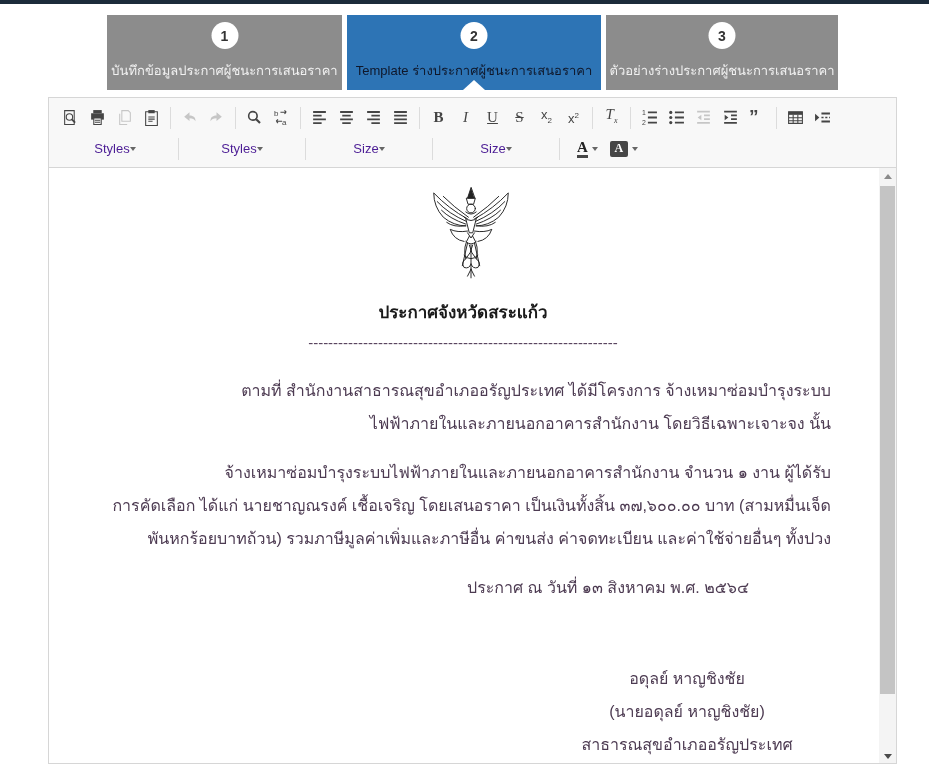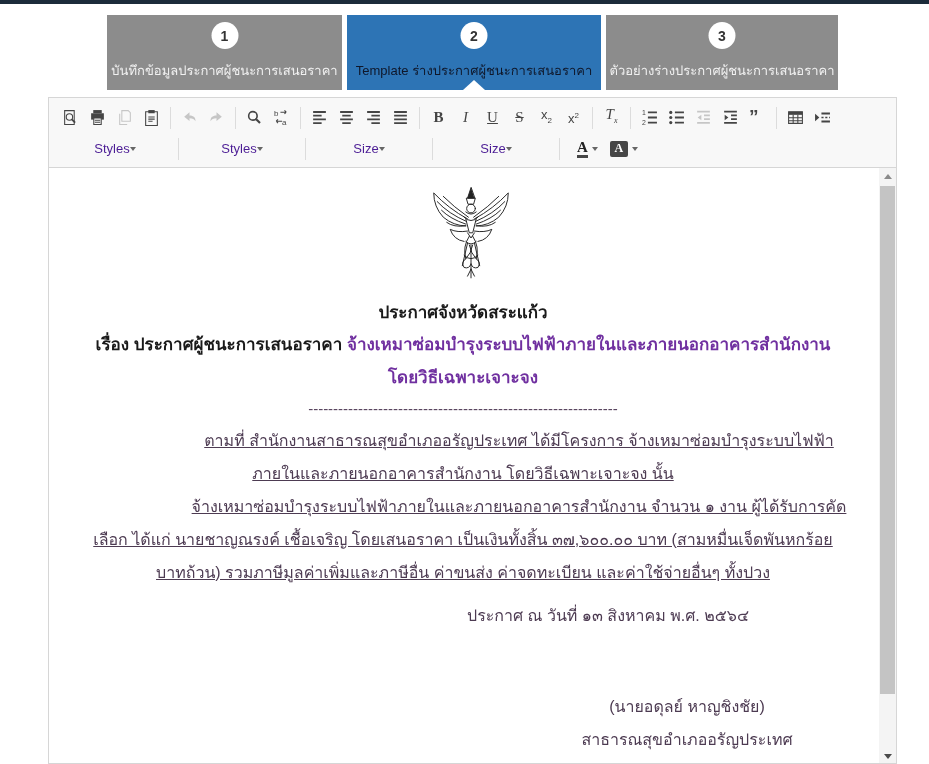--- a/index.html
+++ b/index.html
@@ -48,21 +48,21 @@
 
   
   .content{position:absolute;left:0;top:70px;right:0;bottom:0;background:#fff;overflow:hidden;}
   .doc{position:absolute;left:0;top:0;right:17px;bottom:0;padding:8px 32px 0 30px;
        color:#4d3b52;font-size:16px;overflow:hidden;}
   .garuda{display:block;margin:6px auto 4px;width:104px;height:112px;transform:translateX(8px);}
   .doc-title{text-align:center;font-weight:bold;color:#1a1a1a;font-size:17px;line-height:30px;}
   .doc-subject{text-align:center;font-weight:bold;color:#1a1a1a;font-size:17px;line-height:33px;}
   .hl{color:#7030a0;}
   .dashes{text-align:center;font-size:15px;line-height:30px;white-space:nowrap;overflow:hidden;color:#5a4660;}
-  .para{margin:0;line-height:33px;text-indent:112px;text-align:center;text-decoration:underline;}
+  .para{margin:16px;line-height:33px;text-indent:112px;text-align:right;}
   .date-line{margin-top:10px;padding-left:388px;line-height:33px;}
   .sig{margin-left:448px;margin-top:58px;width:320px;text-align:center;line-height:33px;}
 
   
   .scrollbar{position:absolute;right:0;top:0;width:17px;bottom:0;background:#f4f4f4;}
   .sb-up{position:absolute;top:0;left:0;width:17px;height:17px;display:flex;align-items:center;justify-content:center;cursor:pointer;}
   .sb-up .tri{width:0;height:0;border-left:4px solid transparent;border-right:4px solid transparent;border-bottom:5px solid #8a8a8a;}
   .sb-thumb{position:absolute;top:18px;left:1px;width:15px;height:508px;background:#c4c4c4;cursor:pointer;}
   .sb-down{position:absolute;bottom:0;left:0;width:17px;height:14px;display:flex;align-items:center;justify-content:center;cursor:pointer;}
   .sb-down .tri{width:0;height:0;border-left:4px solid transparent;border-right:4px solid transparent;border-top:5px solid #4a4a4a;}
@@ -342,28 +342,26 @@
             <path d="M54 38 L58 54 h4 L66 38"></path>
             <path d="M56 54 l4 6 4 -6"></path>
             <path d="M54 64 Q60 70 66 64"></path>
             <path d="M56 66 L50 92 M60 68 L60 96 M64 66 L70 92"></path>
             <path d="M52 80 Q60 88 68 80"></path>
             <path d="M60 96 l-4 8 M60 96 l4 8 M60 96 v10"></path>
           </g>
         </svg>
 
         <div class="doc-title">ประกาศจังหวัดสระแก้ว</div>
-        <div class="doc-subject">
-          <span>เรื่อง ประกาศผู้ชนะการเสนอราคา </span><span class="hl">จ้างเหมาซ่อมบำรุงระบบไฟฟ้าภายในและภายนอกอาคารสำนักงาน โดยวิธีเฉพาะเจาะจง</span>
-        </div>
         <div class="dashes">--------------------------------------------------------------</div>
         <p class="para">ตามที่ สำนักงานสาธารณสุขอำเภออรัญประเทศ ได้มีโครงการ จ้างเหมาซ่อมบำรุงระบบไฟฟ้าภายในและภายนอกอาคารสำนักงาน โดยวิธีเฉพาะเจาะจง  นั้น</p>
         <p class="para">จ้างเหมาซ่อมบำรุงระบบไฟฟ้าภายในและภายนอกอาคารสำนักงาน จำนวน ๑ งาน ผู้ได้รับการคัดเลือก ได้แก่ นายชาญณรงค์ เชื้อเจริญ โดยเสนอราคา เป็นเงินทั้งสิ้น ๓๗,๖๐๐.๐๐ บาท (สามหมื่นเจ็ดพันหกร้อยบาทถ้วน) รวมภาษีมูลค่าเพิ่มและภาษีอื่น ค่าขนส่ง ค่าจดทะเบียน และค่าใช้จ่ายอื่นๆ ทั้งปวง</p>
         <div class="date-line">ประกาศ ณ วันที่  ๑๓ สิงหาคม พ.ศ. ๒๕๖๔</div>
         <div class="sig">
+          <div>อดุลย์ หาญชิงชัย</div>
           <div>(นายอดุลย์ หาญชิงชัย)</div>
           <div>สาธารณสุขอำเภออรัญประเทศ</div>
         </div>
       </div>
 
       <div class="scrollbar">
         <div class="sb-up">
             <span class="tri"></span>
           </div>
         <div class="sb-thumb"></div>

